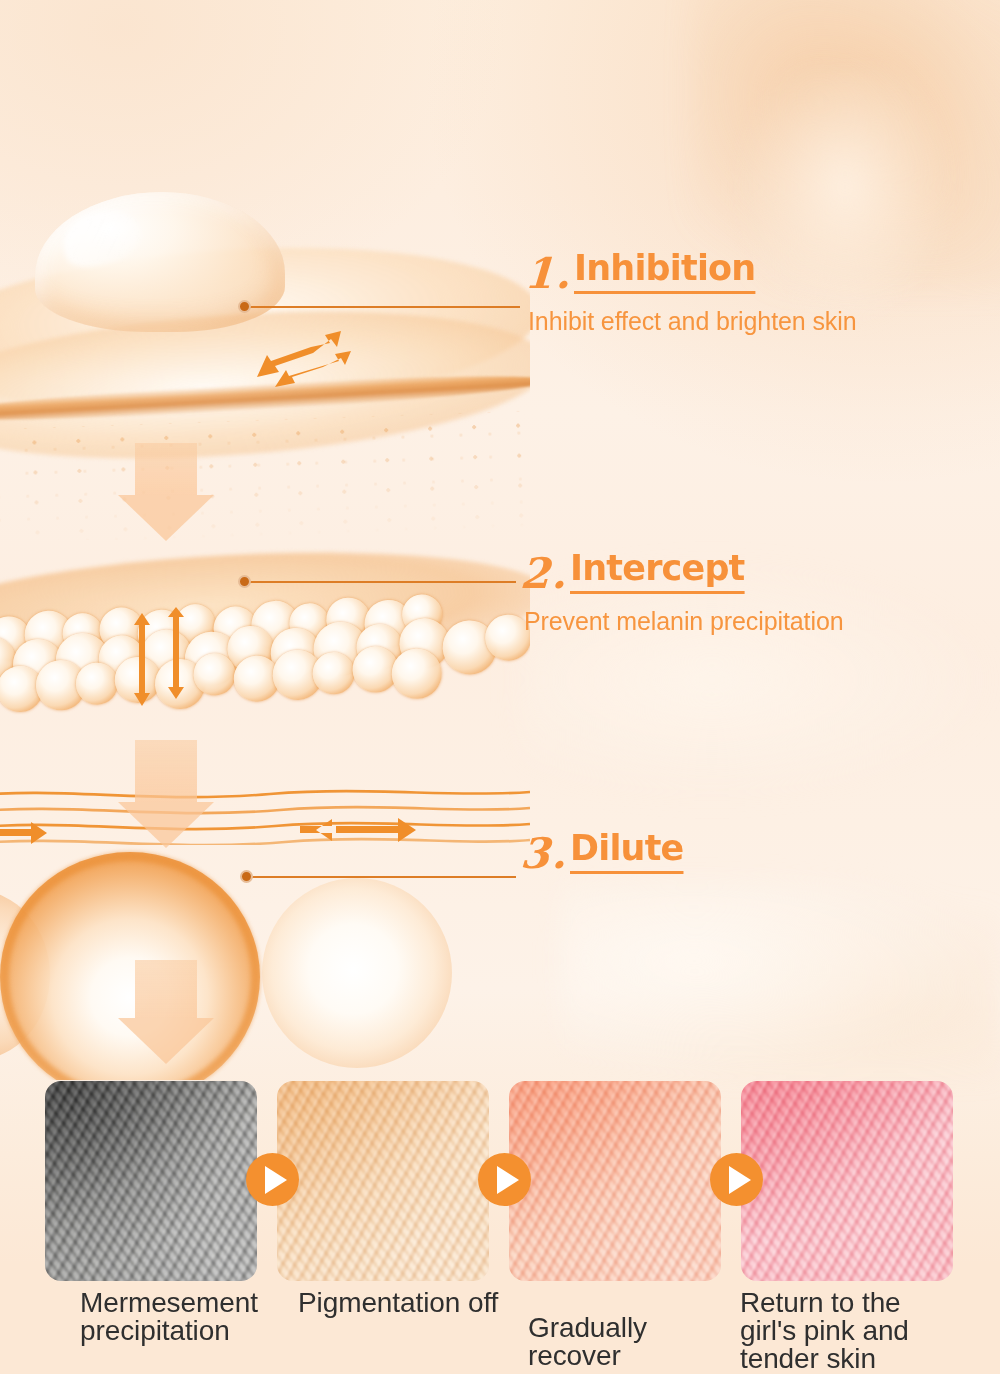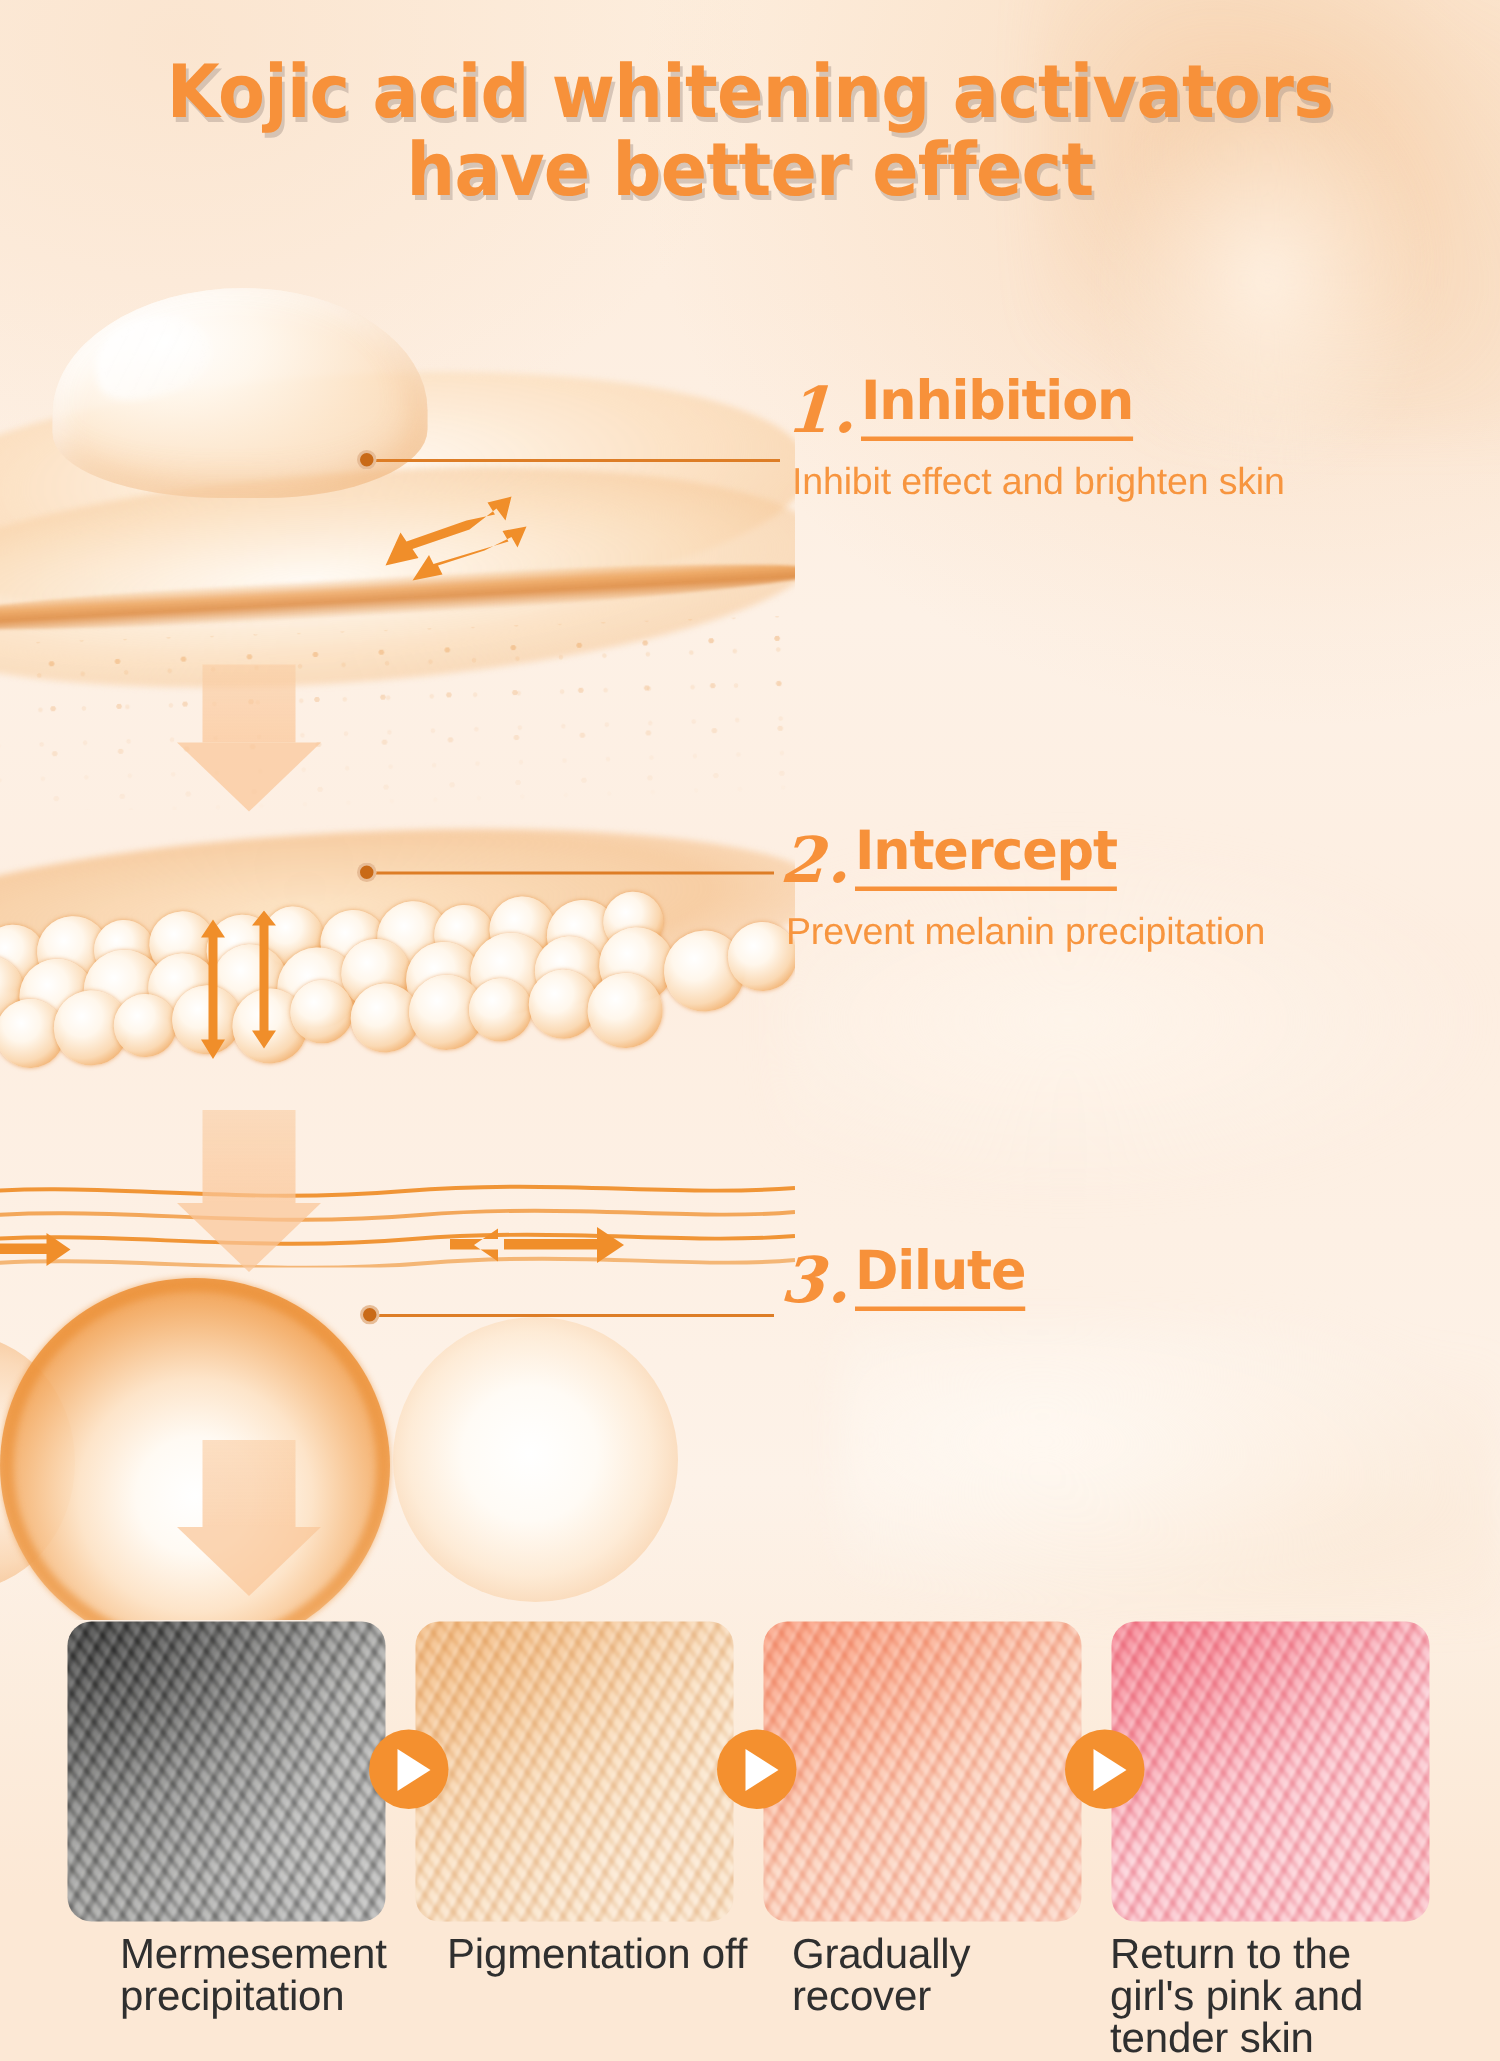--- a/index.html
+++ b/index.html
@@ -336,37 +336,33 @@
   .caption {
     position:absolute; width:215px;
     font-family:"Liberation Sans", sans-serif;
     font-size:28px;
     line-height:28px;
     color:#2f2f2f;
     letter-spacing:-0.1px;
   }
   #cap0 { left:80px; }
   #cap1 { left:298px; }
-  #cap2 { left:528px; }
+  #cap2 { left:528px;margin-top:25px; }
   #cap3 { left:740px; }
 </style>
 </head>
 <body>
 
 <div id="page">
 
   <div class="bg-texture blob-a"></div>
   <div class="bg-texture blob-b"></div>
   <div class="bg-texture blob-c"></div>
   <div class="bg-texture blob-d"></div>
 
-  <div class="title-wrap">
-    <div class="title-line">Kojic acid whitening activators</div>
-    <div class="title-line">have better effect</div>
-  </div>
 
   <div class="illus" id="illus1">
     <div class="skin-sheet" id="sheet1a"></div>
     <div class="skin-sheet" id="sheet1b"></div>
     <div class="skin-band"></div>
     <div class="droplet"></div>
     <div class="droplet-hl"></div>
     <div class="dots-field"></div>
 
     <svg class="arrow-svg" style="left:255px; top:155px;" width="130" height="70" viewBox="0 0 130 70">

